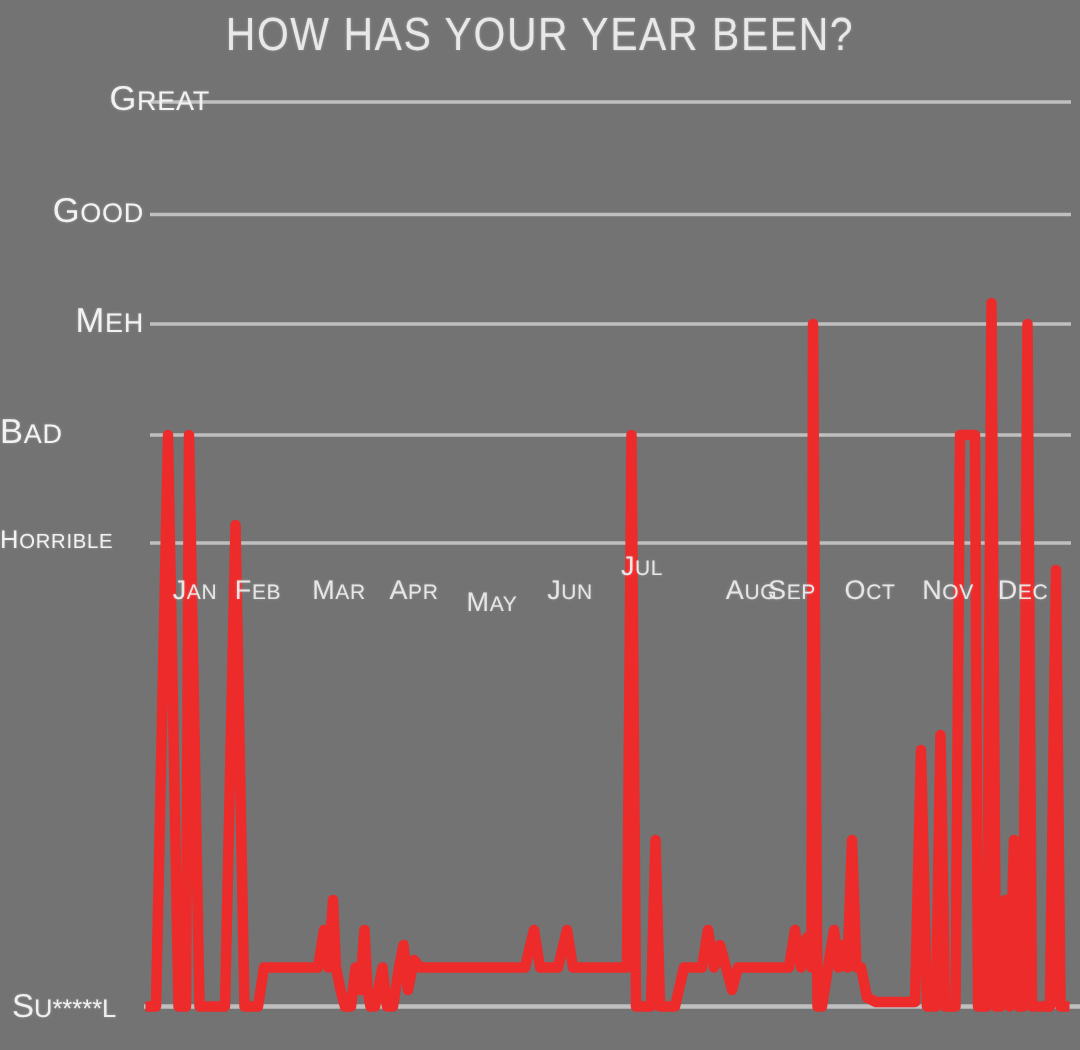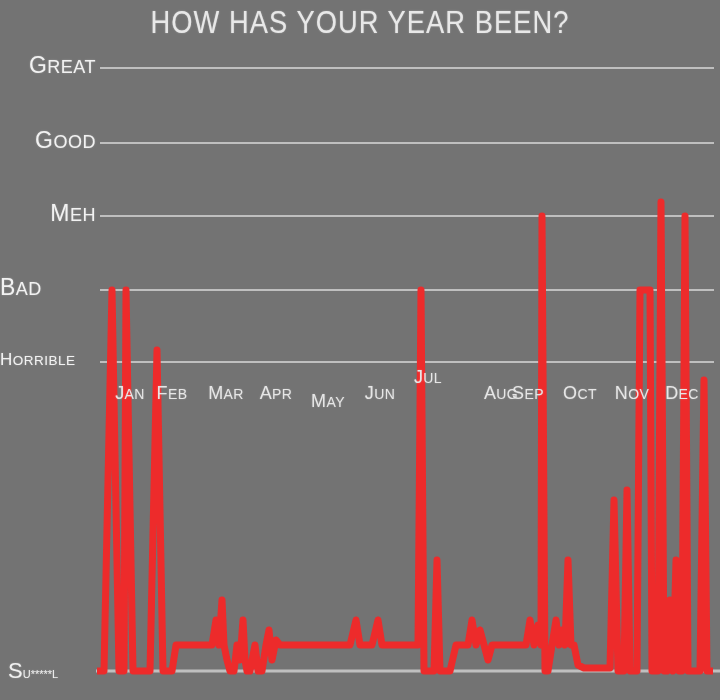--- a/index.html
+++ b/index.html
@@ -68,21 +68,21 @@
   .baseline-label {
     position: absolute;
     left: 8px;
     color: #f0f0f0;
     font-family: "Liberation Sans", sans-serif;
     white-space: nowrap;
     line-height: 1;
     text-shadow: 0 0 2px rgba(255,255,255,0.3);
   }
   .baseline-label .cap { font-size: 22px; }
-  .baseline-label .sc  { font-size: 11px; }
+  .baseline-label .sc  { font-size: 17px; }
 
   svg.plot {
     position: absolute;
     top: 0;
     left: 0;
   }
 </style>
 </head>
 <body>
 
@@ -98,21 +98,21 @@
         <line x1="100" x2="714" y1="290" y2="290" stroke="#BFBFBF" stroke-width="2.2"></line>
         <line x1="100" x2="714" y1="362" y2="362" stroke="#BFBFBF" stroke-width="2.2"></line>
       </g>
     <g id="baseline-axis">
         <line x1="96" x2="720" y1="671" y2="671" stroke="#BFBFBF" stroke-width="3"></line>
       </g>
     <path id="mood-line" fill="none" stroke="#ED2B2B" stroke-width="7" stroke-linejoin="round" stroke-linecap="butt" d="M97 671 L104 671 L112 290 L119 671 L124 671 L126 290 L133 671 L140 671 L146 671 L150 671 L157 350 L163 671 L166 671 L172 671 L176 645 L182 645 L188 645 L196 645 L202 645 L206 645 L212 645 L216 620 L219 645 L222 600 L224 645 L227 660 L230 671 L234 671 L237 645 L240 660 L243 620 L245 660 L247 671 L250 671 L255 645 L258 671 L262 671 L266 645 L269 630 L272 660 L276 640 L280 645 L284 645 L290 645 L296 645 L302 645 L310 645 L318 645 L326 645 L334 645 L340 645 L344 645 L350 645 L356 620 L360 645 L366 645 L372 645 L378 620 L382 645 L388 645 L394 645 L400 645 L406 645 L412 645 L418 645 L421 290 L424 671 L427 671 L430 671 L434 671 L437 560 L440 671 L444 671 L450 671 L456 645 L462 645 L468 645 L472 620 L476 645 L480 630 L484 645 L488 660 L492 645 L498 645 L504 645 L512 645 L520 645 L526 645 L530 620 L534 645 L538 625 L541 645 L542 216 L545 671 L548 671 L552 645 L556 620 L559 645 L562 630 L565 645 L568 560 L571 645 L574 645 L578 665 L584 668 L590 668 L596 668 L602 668 L606 668 L610 668 L614 500 L618 671 L621 671 L624 671 L627 490 L630 671 L633 671 L637 671 L640 290 L644 290 L648 290 L650 290 L652 671 L655 671 L658 671 L661 202 L664 671 L667 671 L670 600 L673 671 L676 560 L679 671 L682 671 L685 216 L688 671 L691 671 L694 671 L697 671 L700 671 L704 380 L707 671 L710 671 L713 671"></path>
   </svg>
 
   <div id="y-axis-labels">
-      <div class="ylabel" style="top: 54px; left: 0px; width: 96px; text-align: right;"><span class="cap">G</span><span class="sc">REAT</span></div>
+      <div class="ylabel" style="top: 54px; left: 0px; width: 96px; text-align: right; padding-left: 44px;"><span class="cap">G</span><span class="sc">REAT</span></div>
       <div class="ylabel" style="top: 129px; left: 0px; width: 96px; text-align: right;"><span class="cap">G</span><span class="sc">OOD</span></div>
       <div class="ylabel" style="top: 202px; left: 0px; width: 96px; text-align: right;"><span class="cap">M</span><span class="sc">EH</span></div>
       <div class="ylabel" style="top: 276px; left: 0px; width: 96px; text-align: left;"><span class="cap">B</span><span class="sc">AD</span></div>
       <div class="ylabel ylabel-small" style="top: 351px; left: 0px; width: 96px; text-align: left;"><span class="cap">H</span><span class="sc">ORRIBLE</span></div>
     </div>
   <div id="x-axis-labels">
       <div class="xlabel" style="left: 130px; top: 384px;"><span class="cap">J</span><span class="sc">AN</span></div>
       <div class="xlabel" style="left: 172px; top: 384px;"><span class="cap">F</span><span class="sc">EB</span></div>
       <div class="xlabel" style="left: 226px; top: 384px;"><span class="cap">M</span><span class="sc">AR</span></div>
       <div class="xlabel" style="left: 276px; top: 384px;"><span class="cap">A</span><span class="sc">PR</span></div>

